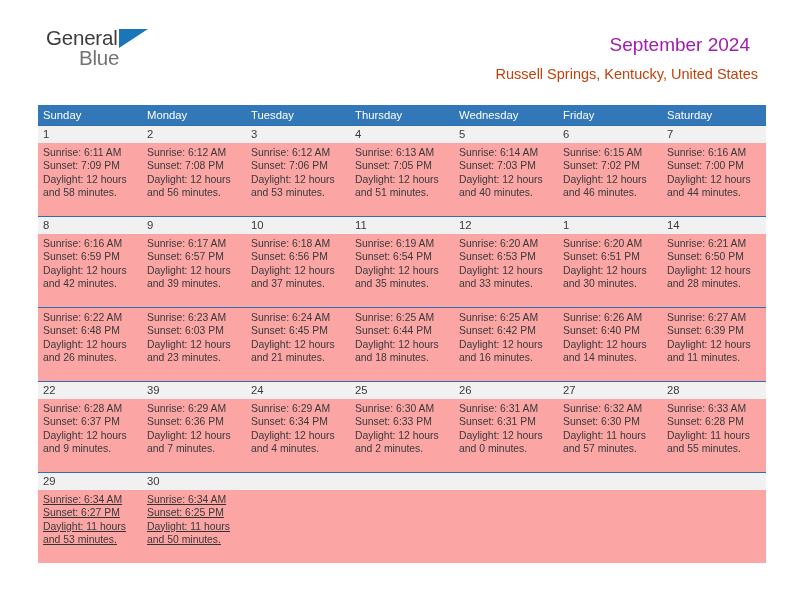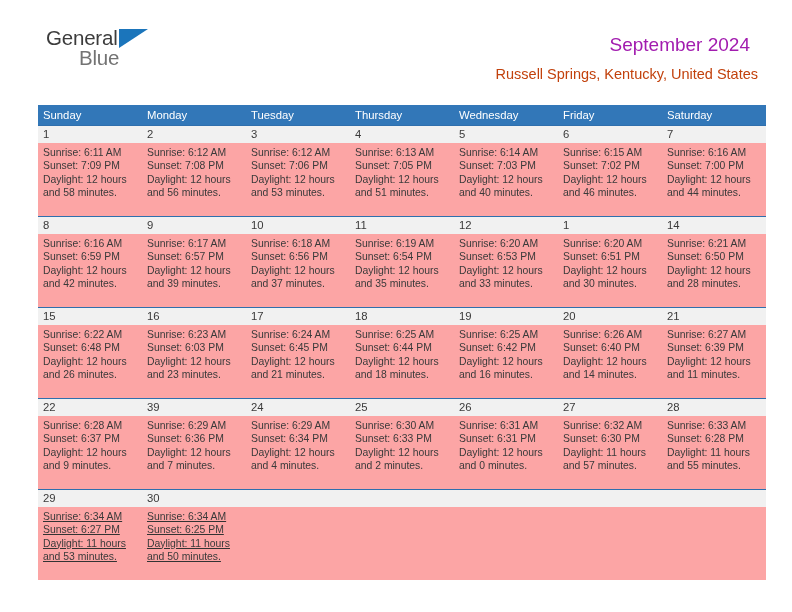--- a/index.html
+++ b/index.html
@@ -280,29 +280,20 @@
         <div class="detail">
           <div>Sunrise: 6:21 AM</div>
           <div>Sunset: 6:50 PM</div>
           <div>Daylight: 12 hours</div>
           <div>and 28 minutes.</div>
         </div>
       </div>
     </div>
 
     <div class="week">
-      <div class="daynum-row">
-        <div class="daynum">15</div>
-        <div class="daynum">16</div>
-        <div class="daynum">17</div>
-        <div class="daynum">18</div>
-        <div class="daynum">19</div>
-        <div class="daynum">20</div>
-        <div class="daynum">21</div>
-      </div>
       <div class="detail-row">
         <div class="detail">
           <div>Sunrise: 6:22 AM</div>
           <div>Sunset: 6:48 PM</div>
           <div>Daylight: 12 hours</div>
           <div>and 26 minutes.</div>
         </div>
         <div class="detail">
           <div>Sunrise: 6:23 AM</div>
           <div>Sunset: 6:03 PM</div>

